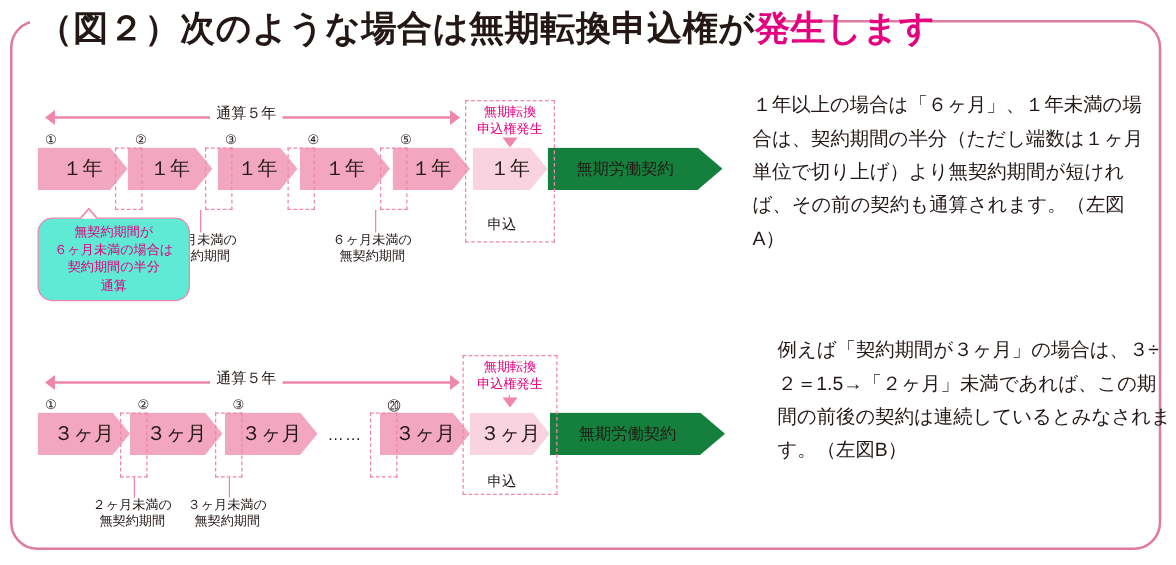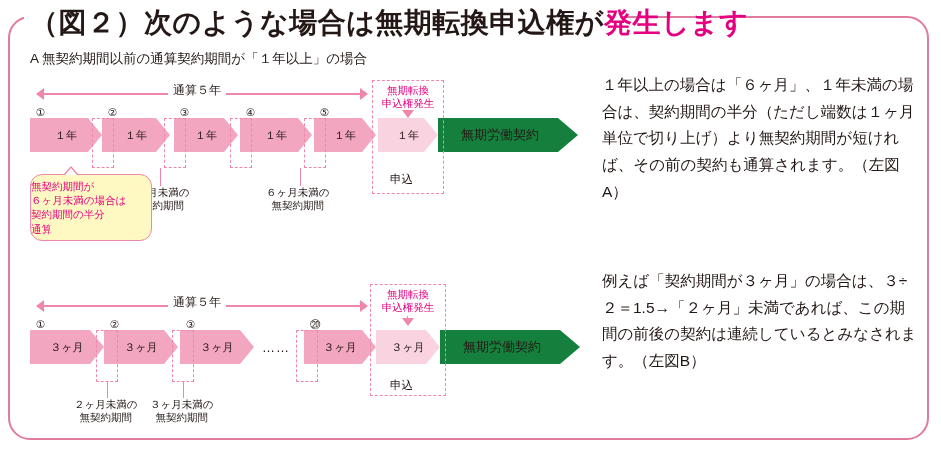--- a/index.html
+++ b/index.html
@@ -37,21 +37,21 @@
   
   .rightcol{
     position:absolute;left:602px;width:318px;
     font-size:15.5px;line-height:1.72;color:#231815;
   }
 
   
   .chev{
     position:absolute;box-sizing:border-box;
     display:flex;align-items:center;justify-content:center;
-    font-size:11px;color:#231815;white-space:nowrap;
+    font-size:16px;color:#231815;white-space:nowrap;
   }
   .chev .inner{position:relative;z-index:2;}
   .chev.solid{
     background:#f3a6c0;
     clip-path:polygon(0 0, calc(100% - 14px) 0, 100% 50%, calc(100% - 14px) 100%, 0 100%);
   }
   .chev.pale{
     background:#f9d3e0;
     clip-path:polygon(0 0, calc(100% - 14px) 0, 100% 50%, calc(100% - 14px) 100%, 0 100%);
   }
@@ -98,22 +98,22 @@
   .span-arrow .ah.l{left:0;border-right:8px solid #ef86ab;}
   .span-arrow .ah.r{right:0;border-left:8px solid #ef86ab;}
   .span-label{
     position:absolute;font-size:12px;background:#ffffff;padding:0 5px;color:#231815;
     white-space:nowrap;
   }
 
   
   .callout{
     position:absolute;border:1.4px solid #ef86ab;border-radius:12px;
-    background:#fef9c3;color:#e4007f;font-size:10.5px;line-height:1.35;
-    text-align:left;padding:4px 0;box-sizing:border-box;white-space:nowrap;
+    background:#5eead4;color:#e4007f;font-size:10.5px;line-height:1.35;
+    text-align:center;padding:4px 0;box-sizing:border-box;white-space:nowrap;
   }
   .callout:after{
     content:"";position:absolute;left:34px;top:-7px;
     width:0;height:0;border-left:6px solid transparent;border-right:6px solid transparent;
     border-bottom:7px solid #ffffff;
   }
   .callout:before{
     content:"";position:absolute;left:33px;top:-9px;
     width:0;height:0;border-left:7px solid transparent;border-right:7px solid transparent;
     border-bottom:8px solid #ef86ab;
@@ -131,21 +131,20 @@
 <body>
 
 <div class="page">
 
   <div class="frame"></div>
   <div class="title-mask" style="width:596px;"></div>
   <div class="title">
     <span>（図２）次のような場合は無期転換申込権が</span><span class="hl">発生します</span>
   </div>
 
-  <div class="section-head" style="left:30px;top:50px;">A 無契約期間以前の通算契約期間が「１年以上」の場合</div>
 
   <div class="span-arrow" style="left:36px;top:88px;width:332px;">
     <div class="bar"></div>
       <div class="ah l"></div>
       <div class="ah r"></div>
   </div>
   <div class="span-label" style="left:168px;top:82px;">通算５年</div>
 
   <div class="num" style="left:36px;top:106px;">①</div>
   <div class="num" style="left:108px;top:106px;">②</div>
@@ -254,15 +253,15 @@
     <span>無契約期間</span>
   </div>
   <div class="smalltext" style="left:150px;top:398px;">
     <span>３ヶ月未満の</span><br>
     <span>無契約期間</span>
   </div>
   <div class="vline" style="left:107px;top:382px;height:16px;"></div>
   <div class="vline" style="left:183px;top:382px;height:16px;"></div>
 
   <div class="rightcol" style="top:72px;">１年以上の場合は「６ヶ月」、１年未満の場合は、契約期間の半分（ただし端数は１ヶ月単位で切り上げ）より無契約期間が短ければ、その前の契約も通算されます。（左図A）</div>
-  <div class="rightcol" style="top:268px;">例えば「契約期間が３ヶ月」の場合は、３÷２＝1.5→「２ヶ月」未満であれば、この期間の前後の契約は連続しているとみなされます。（左図B）</div>
+  <div class="rightcol" style="top:268px;margin-left:20px;">例えば「契約期間が３ヶ月」の場合は、３÷２＝1.5→「２ヶ月」未満であれば、この期間の前後の契約は連続しているとみなされます。（左図B）</div>
 
 </div>
 
 </body></html>

